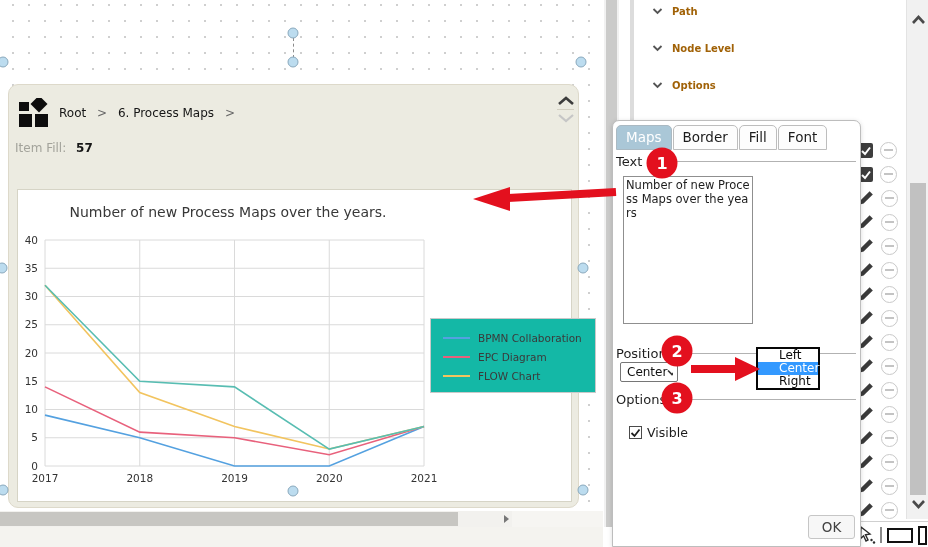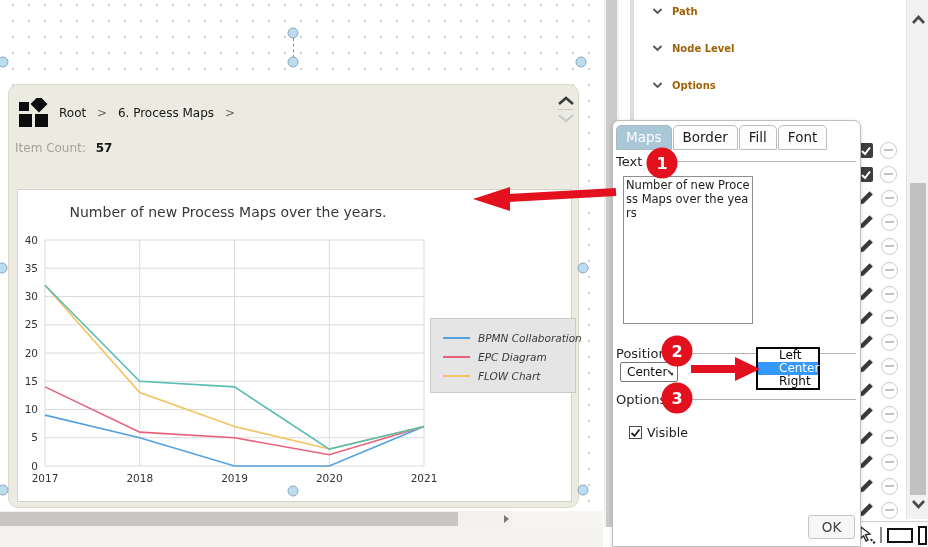--- a/index.html
+++ b/index.html
@@ -23,21 +23,21 @@
   #itemcount { position:absolute; left:6px; top:56px; font-size:12px; }
   #itemcount .lbl { color:#a3a39b; }
   #itemcount .val { color:#161616; font-weight:bold; margin-left:6px; }
   #collapse { position:absolute; left:546px; top:8px; width:22px; height:32px; }
   #collapse .bar { position:absolute; left:2px; top:16px; width:17px; height:1px; background:#d2cfc1; }
 
   #chartbox { position:absolute; left:8px; top:104px; width:555px; height:313px; background:#fff; border:1px solid #d6d4c6; }
   #chart-title { position:absolute; left:0; top:14px; width:420px; text-align:center; font-size:14px; color:#383838; }
   #chart-svg { position:absolute; left:0; top:0; }
   .tick { font-size:10.5px; fill:#333; font-family:"DejaVu Sans",sans-serif; }
-  #legend { position:absolute; left:412px; top:128px; width:146px; background:#e5e5e5; border:1px solid #c9c9c9; padding:9px 10px 7px 12px;font-style:italic; }
+  #legend { position:absolute; left:412px; top:128px; width:166px; background:#14b8a6; border:1px solid #c9c9c9; padding:9px 10px 7px 12px; }
   .legend-item { display:flex; align-items:center; height:19px; }
   .legend-line { width:27px; height:2px; margin-right:8px; flex:none; }
   .legend-label { font-size:10.5px; color:#3a3a3a; white-space:nowrap; }
 
   
   .handle { position:absolute; width:11px; height:11px; border-radius:50%; background:#bcdcef; border:1px solid #8aa9bd; transform:translate(-50%,-50%); z-index:5; }
   #rot-line { position:absolute; left:293px; top:38px; height:20px; width:0; border-left:1px dashed #8b8b8b; z-index:4; }
 
   
   #canvas-vscroll { position:absolute; left:604px; top:0; width:15px; height:527px; background:#f1f1f1; }
@@ -109,21 +109,21 @@
         <rect x="16" y="16" width="13" height="13" fill="#0d0d0d"></rect>
         <rect x="14" y="0" width="12" height="12" fill="#0d0d0d" transform="rotate(45 20 6)"></rect>
       </svg>
       <div id="breadcrumb">
         <span>Root</span>
         <span class="sep">&gt;</span>
         <span>6. Process Maps</span>
         <span class="sep">&gt;</span>
       </div>
       <div id="itemcount">
-        <span class="lbl">Item Count:</span>
+        <span class="lbl">Item Fill:</span>
         <span class="val">57</span>
       </div>
       <div id="collapse">
         <svg width="22" height="12" style="position:absolute;left:0;top:2px;">
           <polyline points="4,9 11,3 18,9" fill="none" stroke="#3c3c3c" stroke-width="2.6"></polyline>
         </svg>
         <div class="bar"></div>
         <svg width="22" height="12" style="position:absolute;left:0;top:19px;">
           <polyline points="4,3 11,9 18,3" fill="none" stroke="#c6c6c6" stroke-width="2.2"></polyline>
         </svg>

